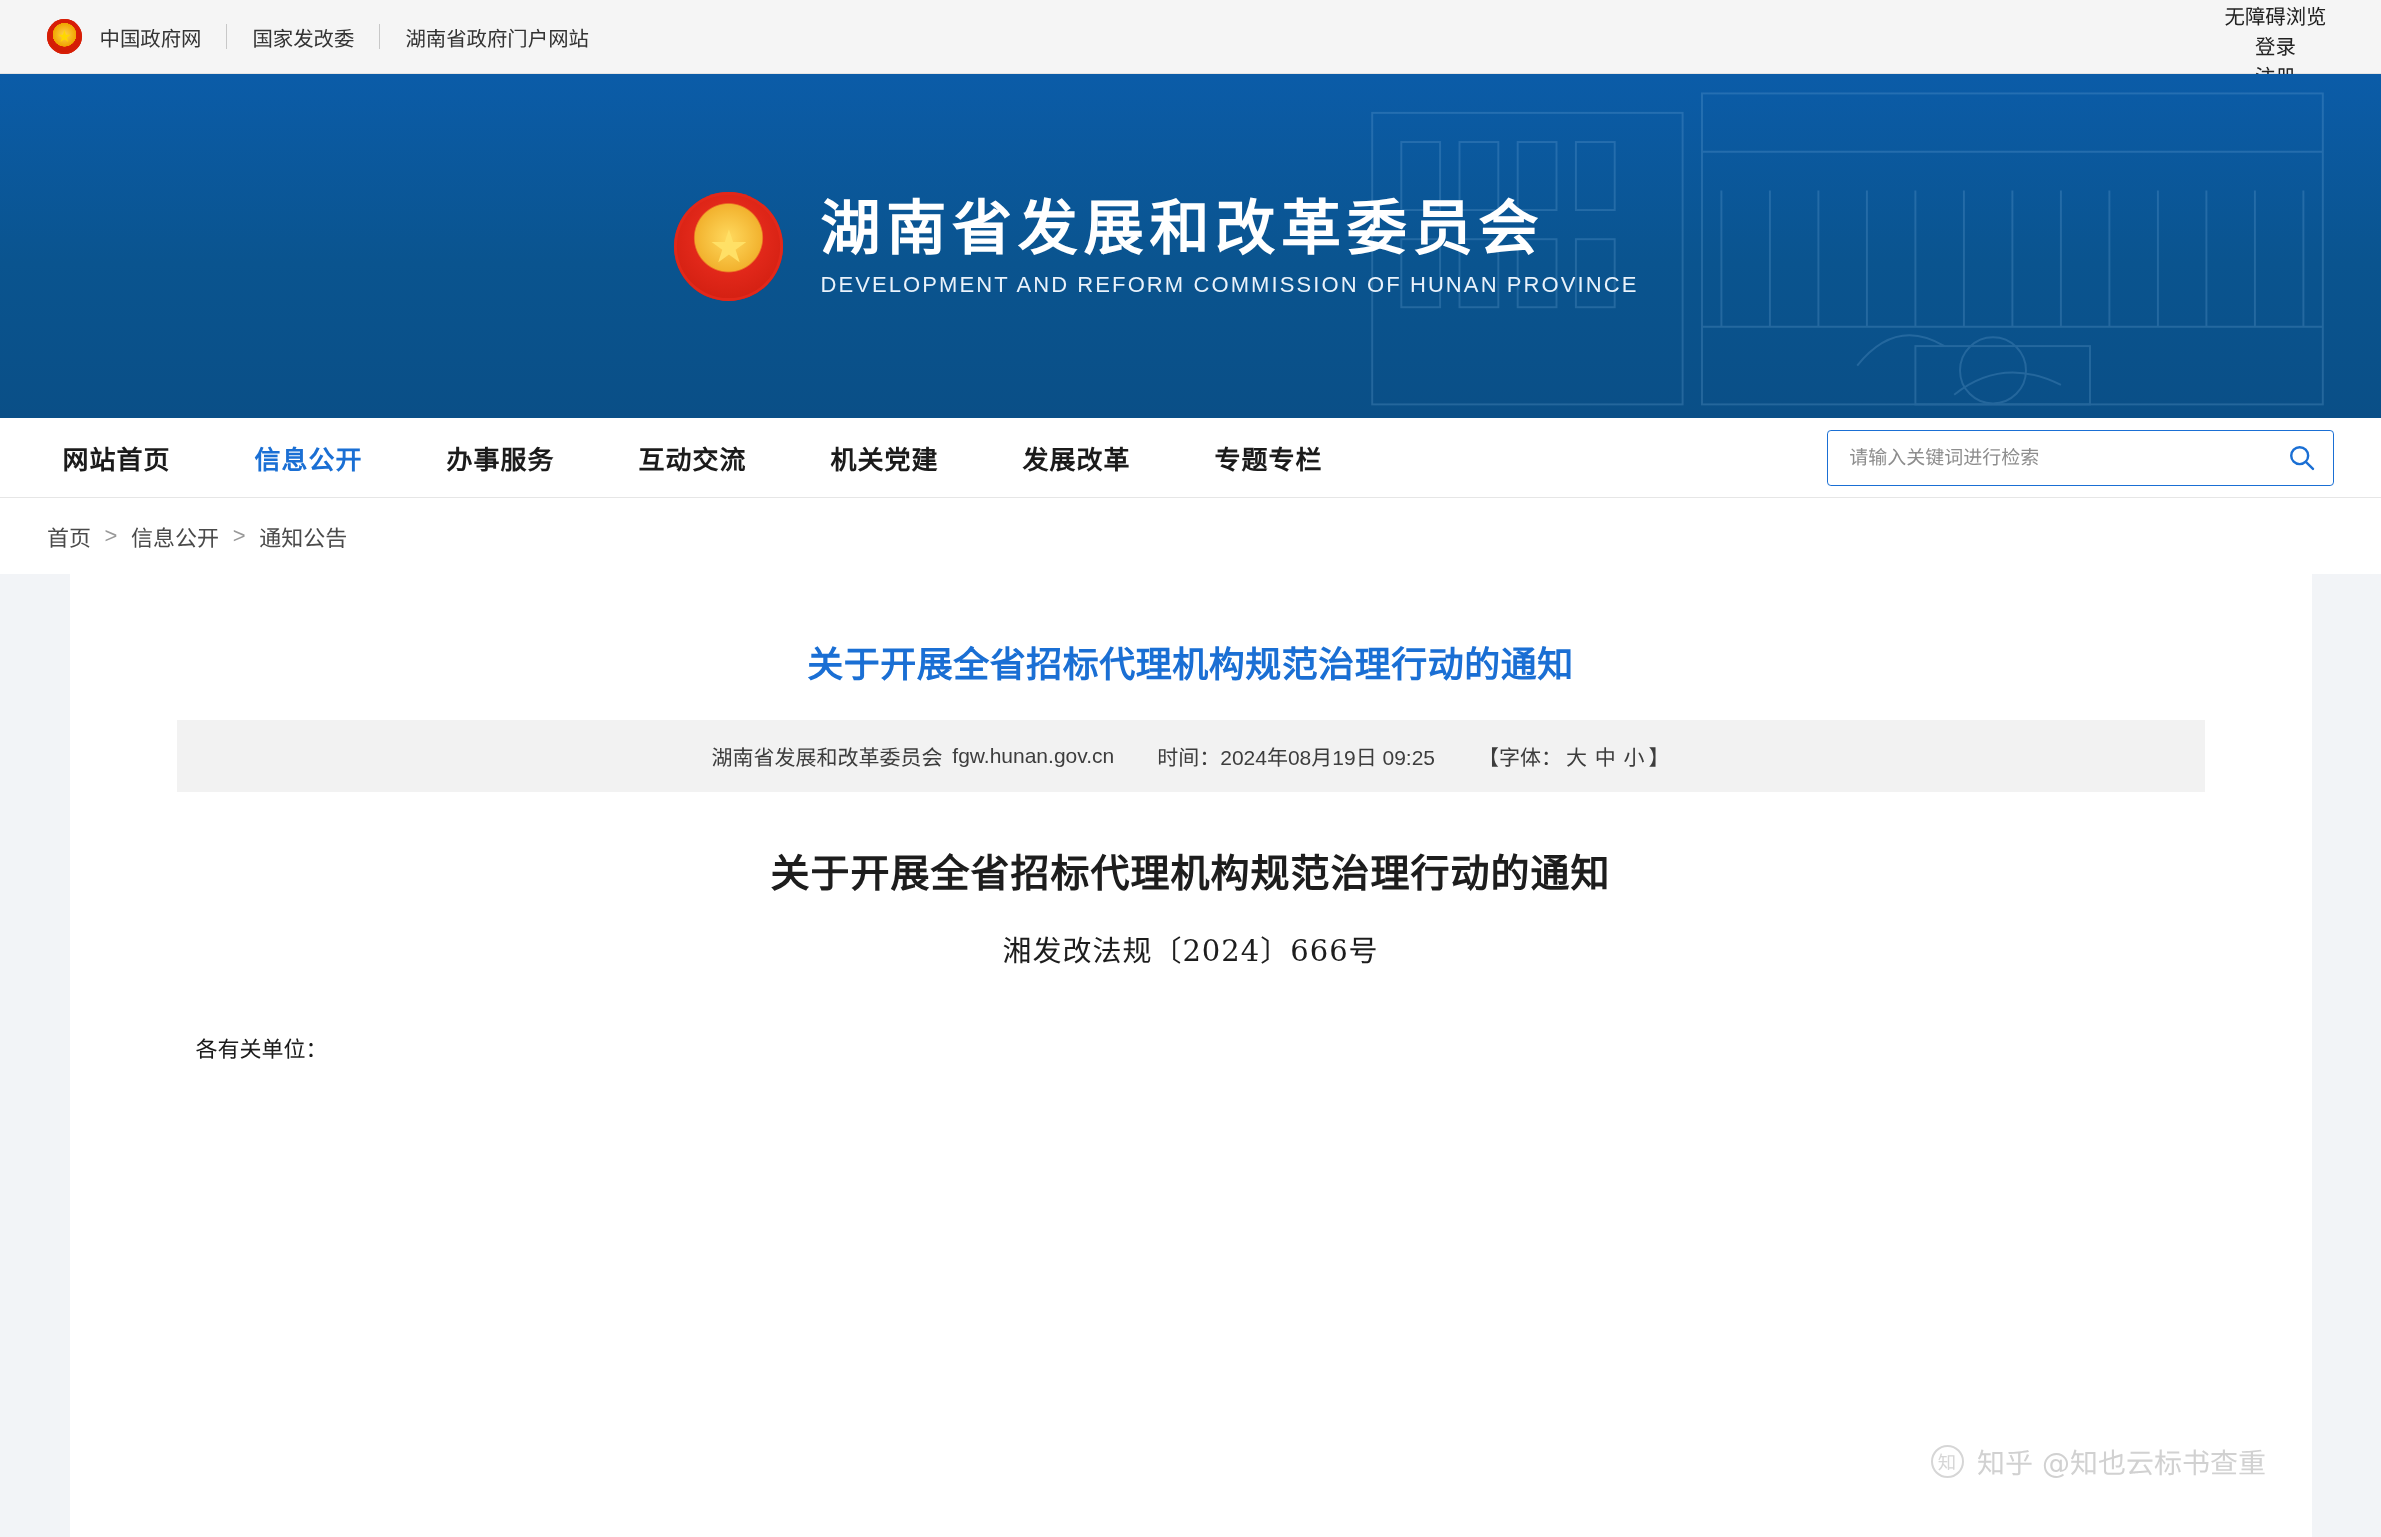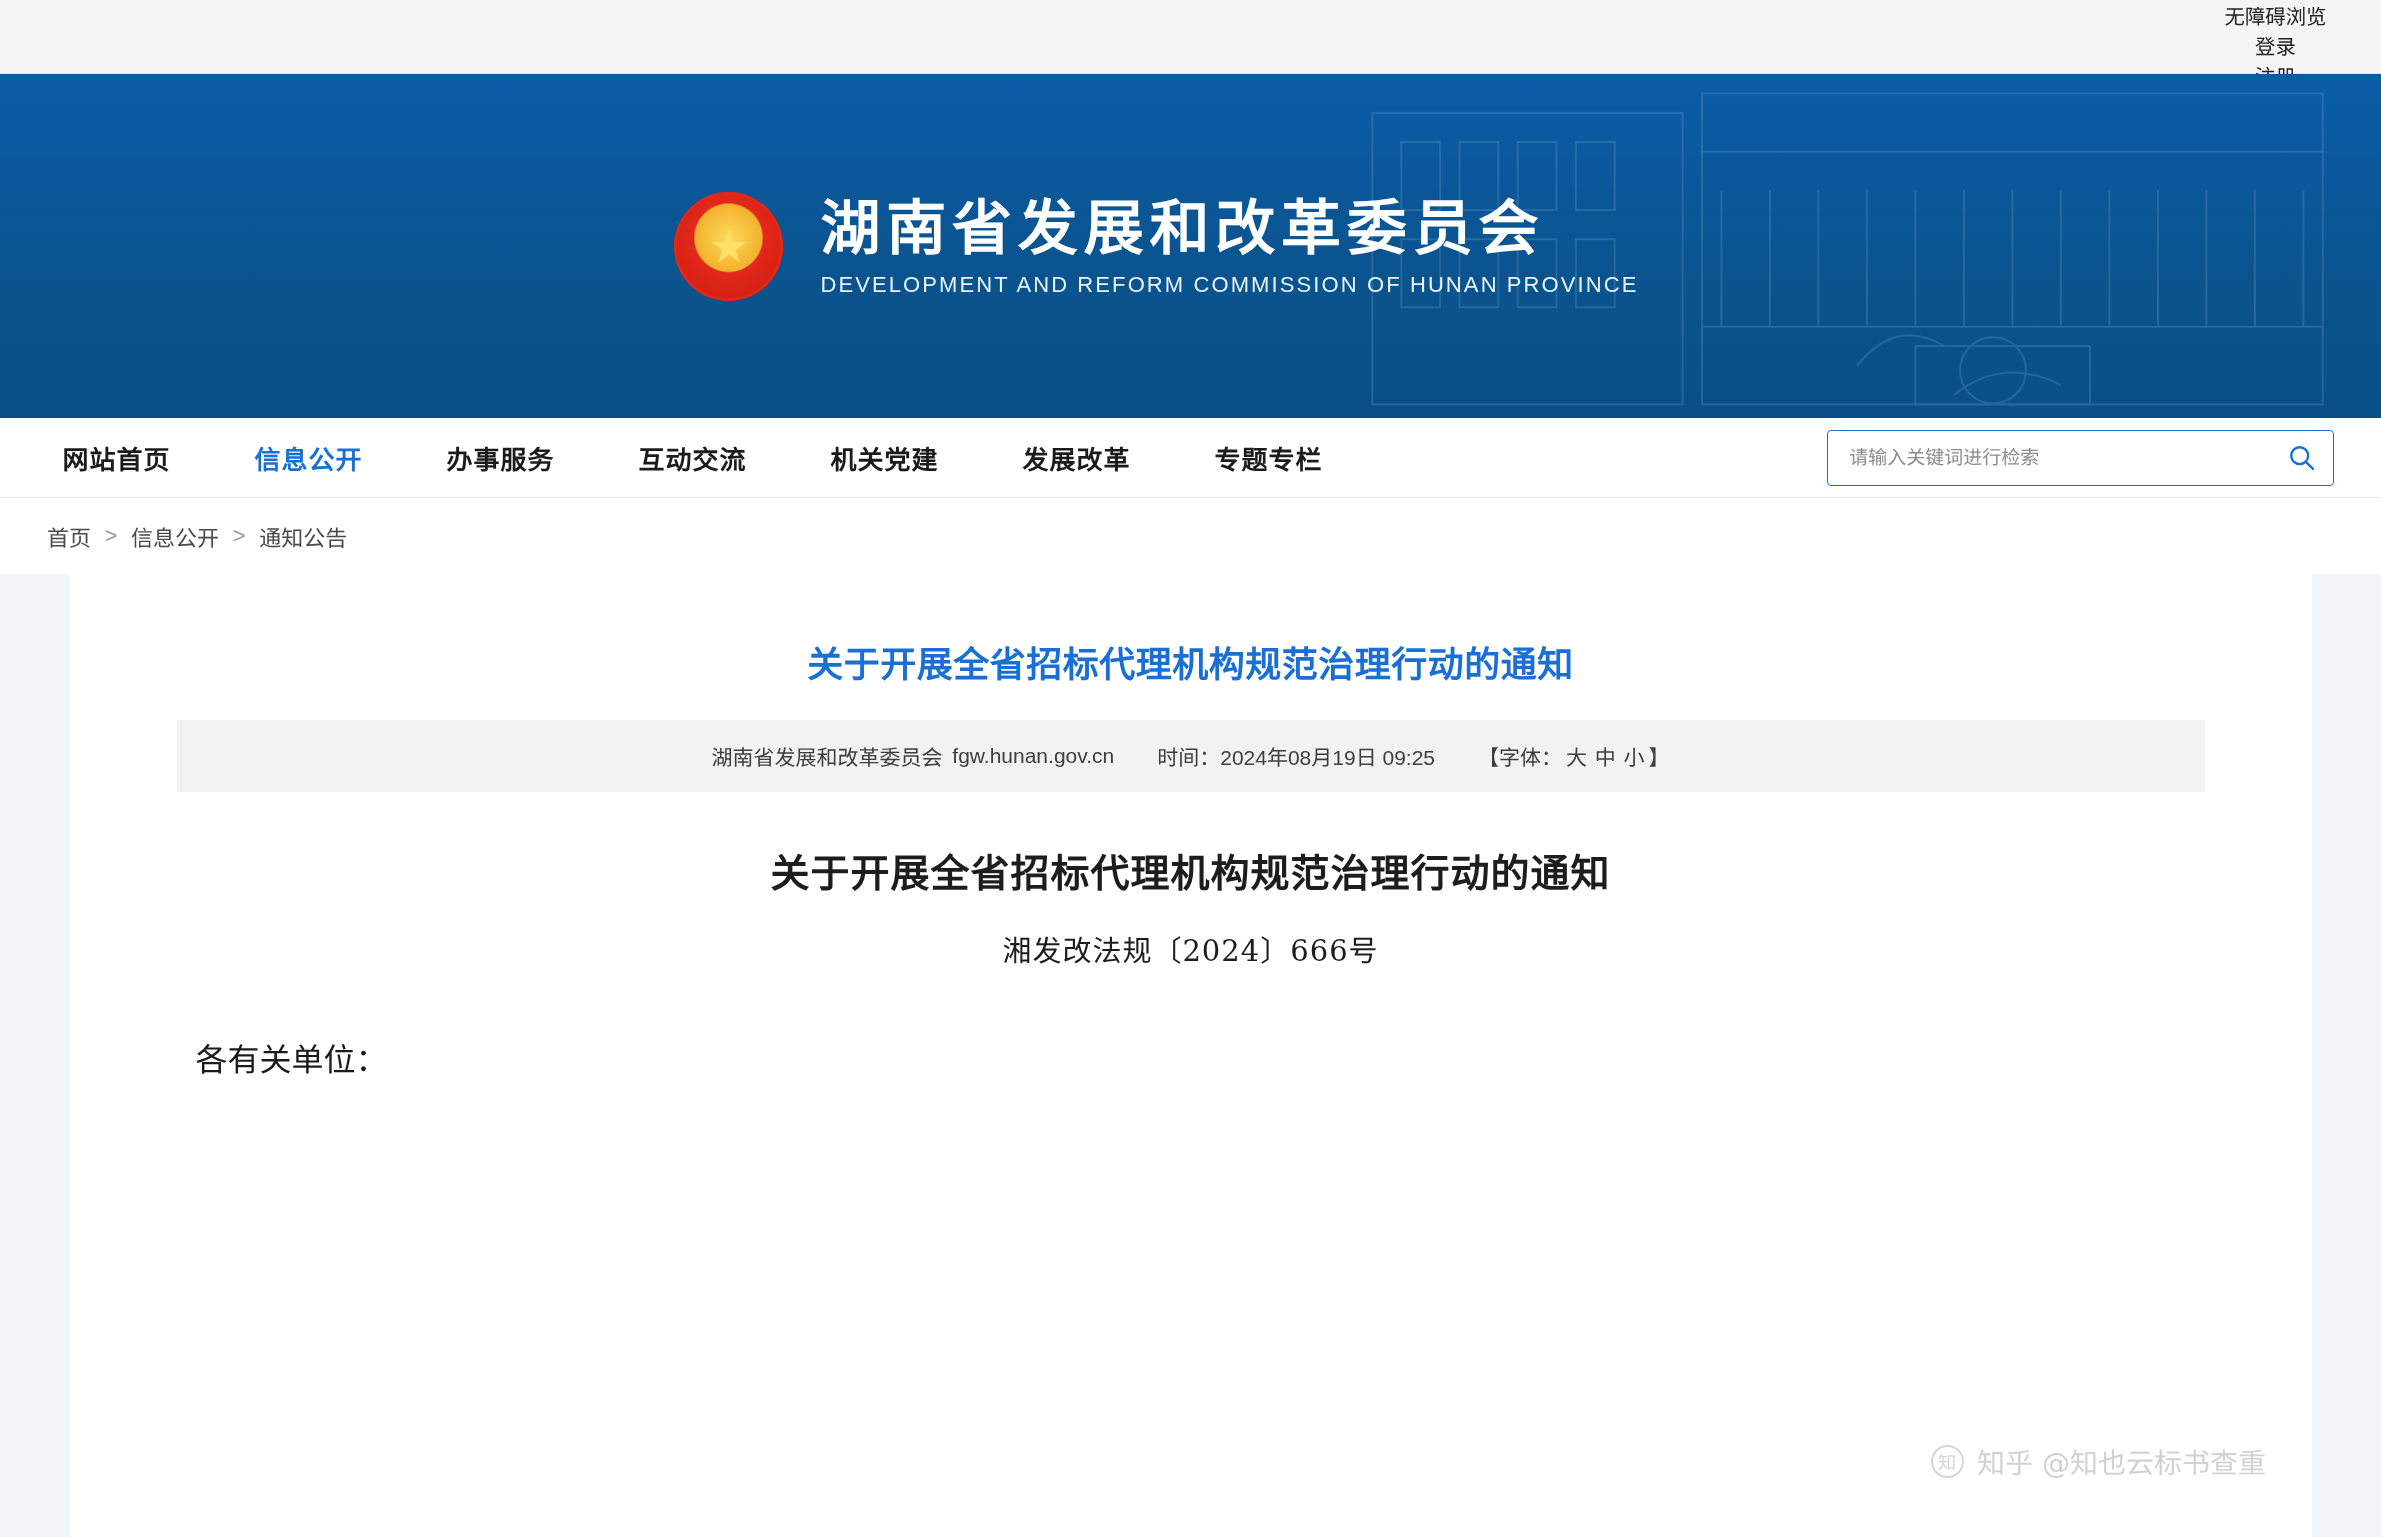--- a/index.html
+++ b/index.html
@@ -144,21 +144,21 @@
     text-align: center; font-size: 39px; font-weight: 700; color: #1d1d1d;
     margin-top: 50px; letter-spacing: 1px;
     font-family: "DejaVu Serif", "Liberation Serif", serif;
   }
   .doc-no {
     text-align: center; font-size: 29px; color: #1d1d1d; margin-top: 29px;
     letter-spacing: 1px;
     font-family: "DejaVu Serif", "Liberation Serif", serif;
   }
   .body-text {
-    margin: 60px 126px 0; font-size: 32px; line-height: 1.95; color: #1a1a1a;
+    margin: 60px 126px 0; font-size: 22px; line-height: 1.95; color: #1a1a1a;
     text-align: justify;
     font-family: "DejaVu Serif", "Liberation Serif", serif;
   }
   .body-text p { margin-bottom: 3.9px; }
   .indent { text-indent: 2em; }
 
   
   .watermark {
     position: absolute; right: 115px; bottom: 56px;
     display: flex; align-items: center; gap: 13.6px;
@@ -171,20 +171,28 @@
     font-size: 18.4px; color: #cfcfcf;
   }
   .root { position: relative; width: 2381px; height: 1537px; overflow: hidden; }
 </style>
 </head>
 <body>
 
 <div class="root">
 
   <div class="topbar">
+    <div class="topbar-left">
+      <span class="gov-emblem"></span>
+      <a class="topbar-link first">中国政府网</a>
+      <span class="vsep"></span>
+      <a class="topbar-link">国家发改委</a>
+      <span class="vsep"></span>
+      <a class="topbar-link">湖南省政府门户网站</a>
+    </div>
     <div class="topbar-right">
       <a class="topbar-link">无障碍浏览</a>
       <span class="vsep"></span>
       <a class="topbar-link">登录</a>
       <span class="vsep"></span>
       <a class="topbar-link">注册</a>
       <span class="vsep"></span>
       <a class="topbar-link">繁體中文</a>
       <span class="vsep"></span>
       <a class="topbar-link">网站首页</a>

